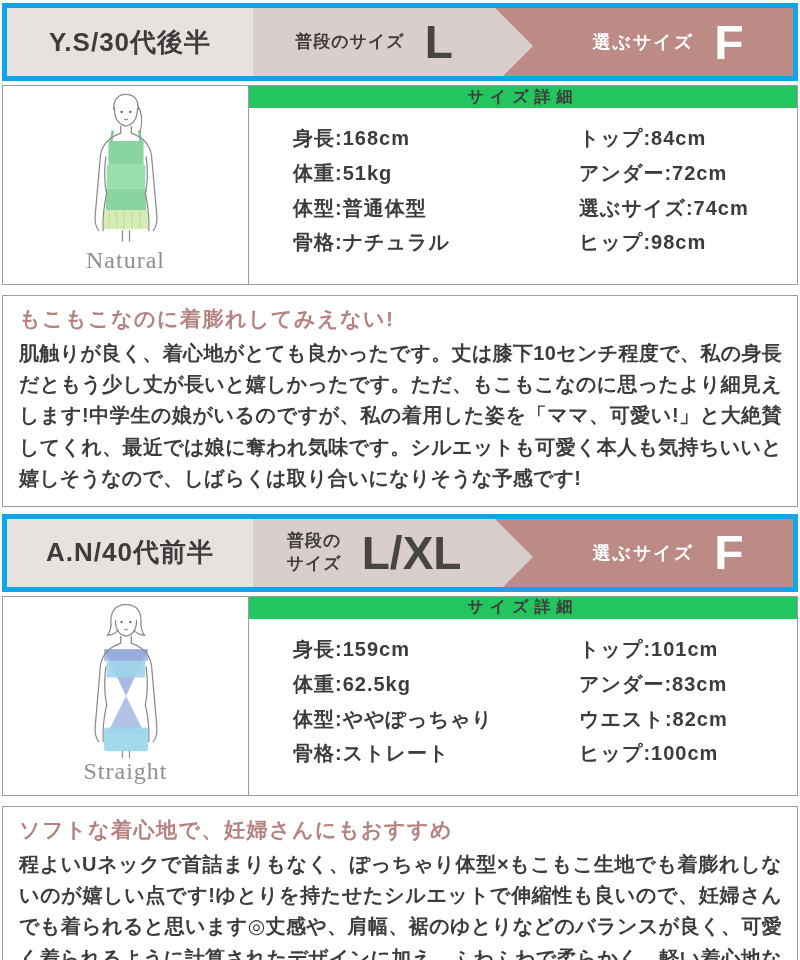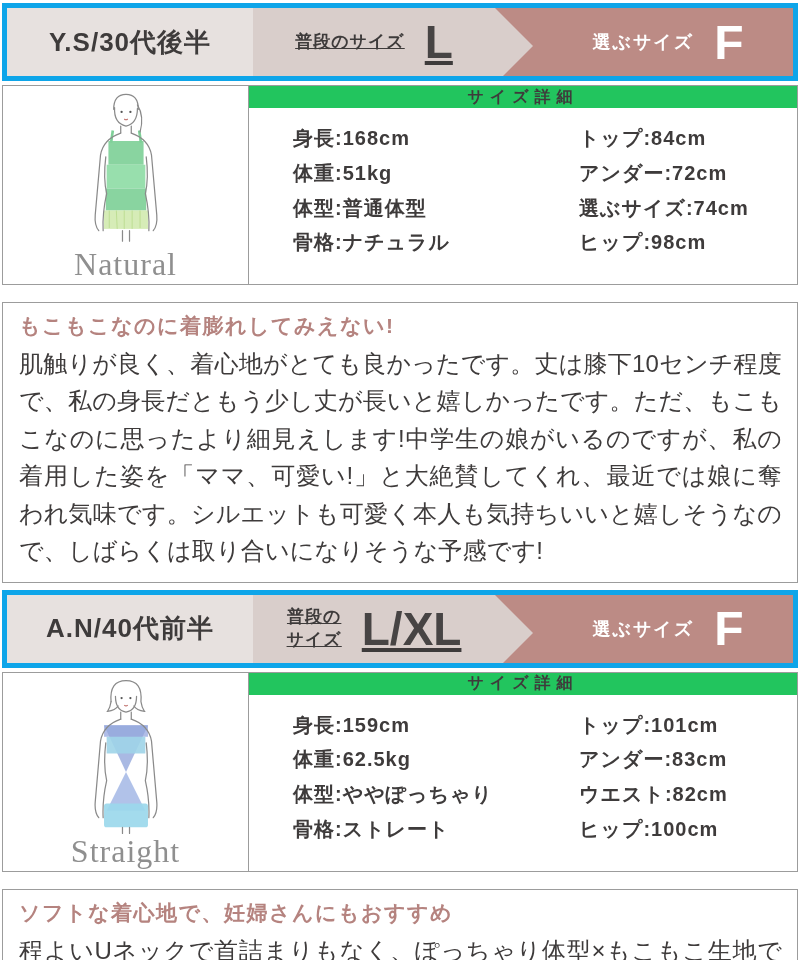--- a/index.html
+++ b/index.html
@@ -17,21 +17,21 @@
     margin-bottom:4px; position:relative; overflow:hidden;
   }
   .seg-name {
     width:246px; background:#e7e1df; flex:0 0 auto;
     display:flex; align-items:center; justify-content:center;
     font-size:26px; font-weight:700; letter-spacing:1px;
   }
   .seg-usual {
     width:242px; flex:0 0 auto; background:#d9cecb;
     display:flex; align-items:center; justify-content:center; gap:20px;
-    position:relative; z-index:2;text-decoration:underline;
+    position:relative; z-index:2;
   }
   .seg-usual::after {
     content:""; position:absolute; left:100%; top:0; z-index:3;
     border-left:38px solid #d9cecb;
     border-top:38px solid transparent;
     border-bottom:38px solid transparent;
   }
   .usual-label {
     font-size:17px; font-weight:700; line-height:1.35;
     white-space:pre-line; text-align:center; letter-spacing:1px;
@@ -48,44 +48,44 @@
   
   .size-row { display:flex; height:200px; border:1px solid #9c9c9c; background:#fff; }
   .figure-cell {
     width:246px; flex:0 0 auto; border-right:1px solid #9c9c9c;
     display:flex; flex-direction:column; align-items:center; justify-content:flex-start;
     padding-top:4px;
   }
   .figure-cell svg { display:block; }
   .figure-label {
     font-family:"Liberation Serif","DejaVu Serif",serif;
-    font-size:32px; color:#8f8f8f; letter-spacing:1px; line-height:1; margin-top:-2px;text-align:center;
+    font-size:24px; color:#8f8f8f; letter-spacing:1px; line-height:1; margin-top:-2px;text-align:center;
   }
   .detail-cell { flex:1; display:flex; flex-direction:column; }
   .detail-header {
     height:22px; background:#22c55e; flex:0 0 auto;
     display:flex; align-items:center; justify-content:center;
     font-size:16px; font-weight:700; letter-spacing:6px;
   }
   .detail-grid { display:flex; padding:13px 6px 6px 44px; }
   .detail-col { font-size:20px; font-weight:700; line-height:1.74; letter-spacing:1px; }
   .detail-col.left { width:286px; flex:0 0 auto; }
   .detail-col.right { flex:1; }
 
   
   .review-box {
-    border:1px solid #9c9c9c; margin-top:17px; min-height:184px;
+    border:1px solid #9c9c9c; margin-top:10px; min-height:184px;
     padding:9px 15px 12px 16px; background:#fff;
   }
   .review-title {
     font-size:21px; font-weight:700; color:#b5837f;
     letter-spacing:1.5px; margin-bottom:5px;
   }
   .review-body {
-    font-size:24px; font-weight:400; line-height:1.56; letter-spacing:0.2px;
+    font-size:20px; font-weight:700; line-height:1.56; letter-spacing:0.2px;
     text-align:justify;
   }
   .section + .section { margin-top:7px; }
 </style>
 </head>
 <body>
 
 <div class="page">
 
   <div class="section">

